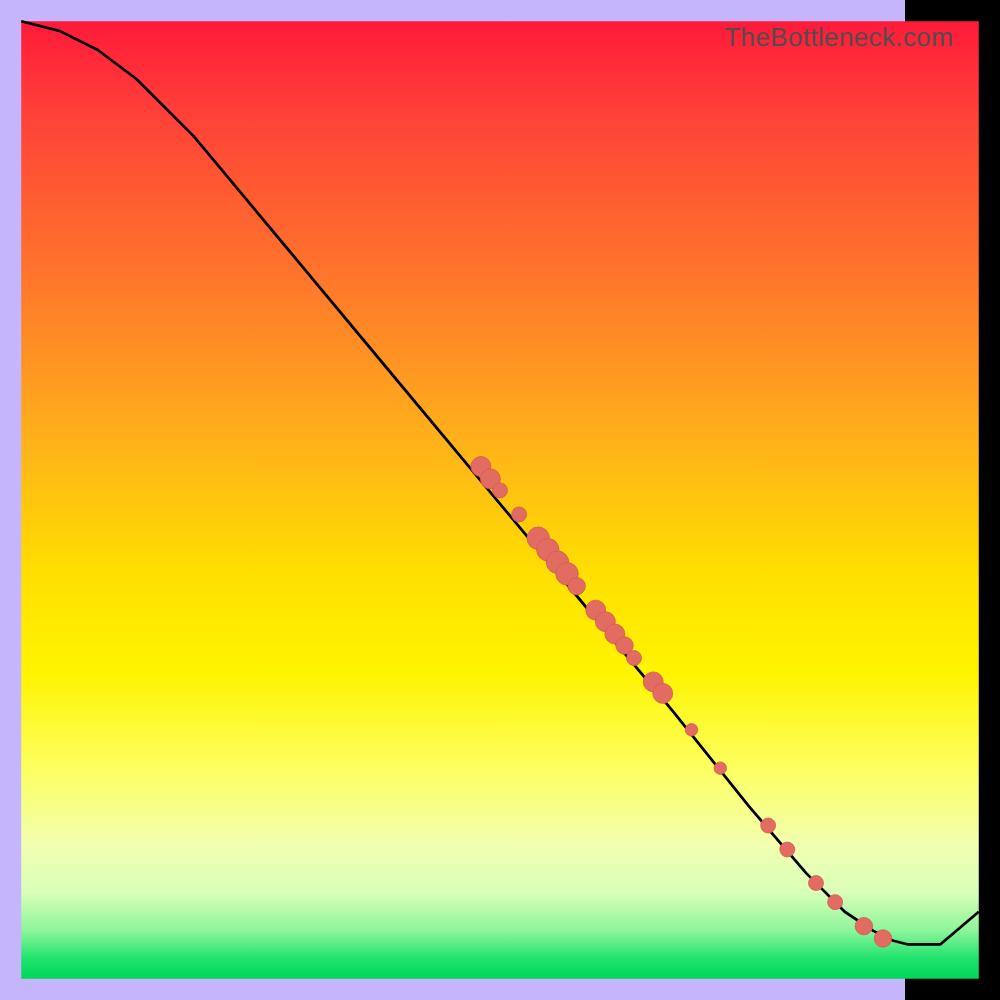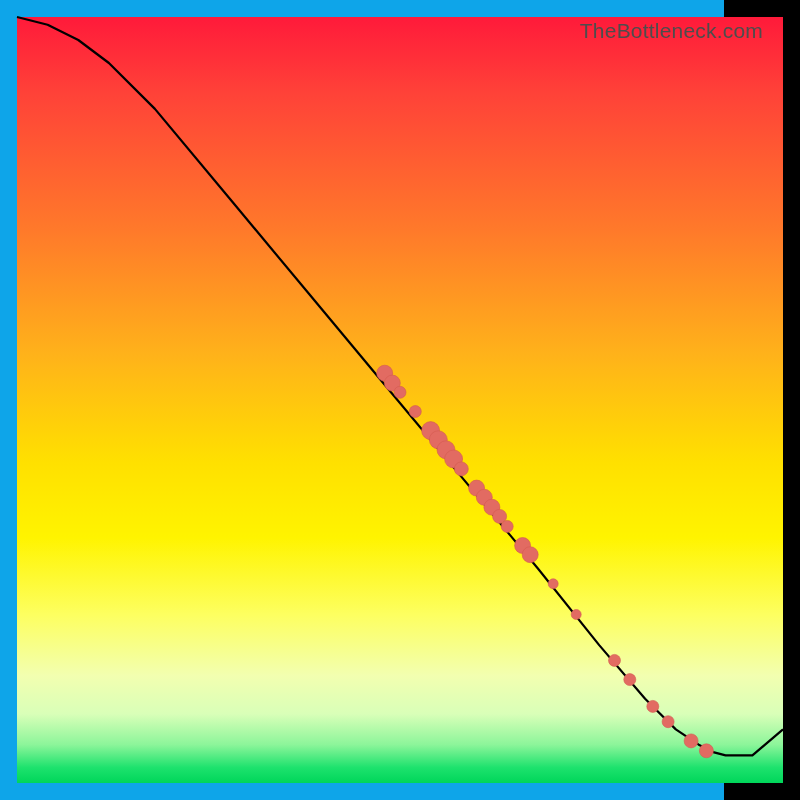--- a/index.html
+++ b/index.html
@@ -10,21 +10,21 @@
     overflow: hidden;
     background: #000;
     font-family: Arial, Helvetica, sans-serif;
   }
   .frame {
     position: absolute;
     left: 0;
     top: 0;
     width: 724px;
     height: 800px;
-    background: #0ea5e9;
+    background: #c4b5fd;
   }
   .plot {
     position: absolute;
     
     left: 17px;
     top: 17px;
     width: 766px;
     height: 766px;
     
     background: linear-gradient(to bottom,

